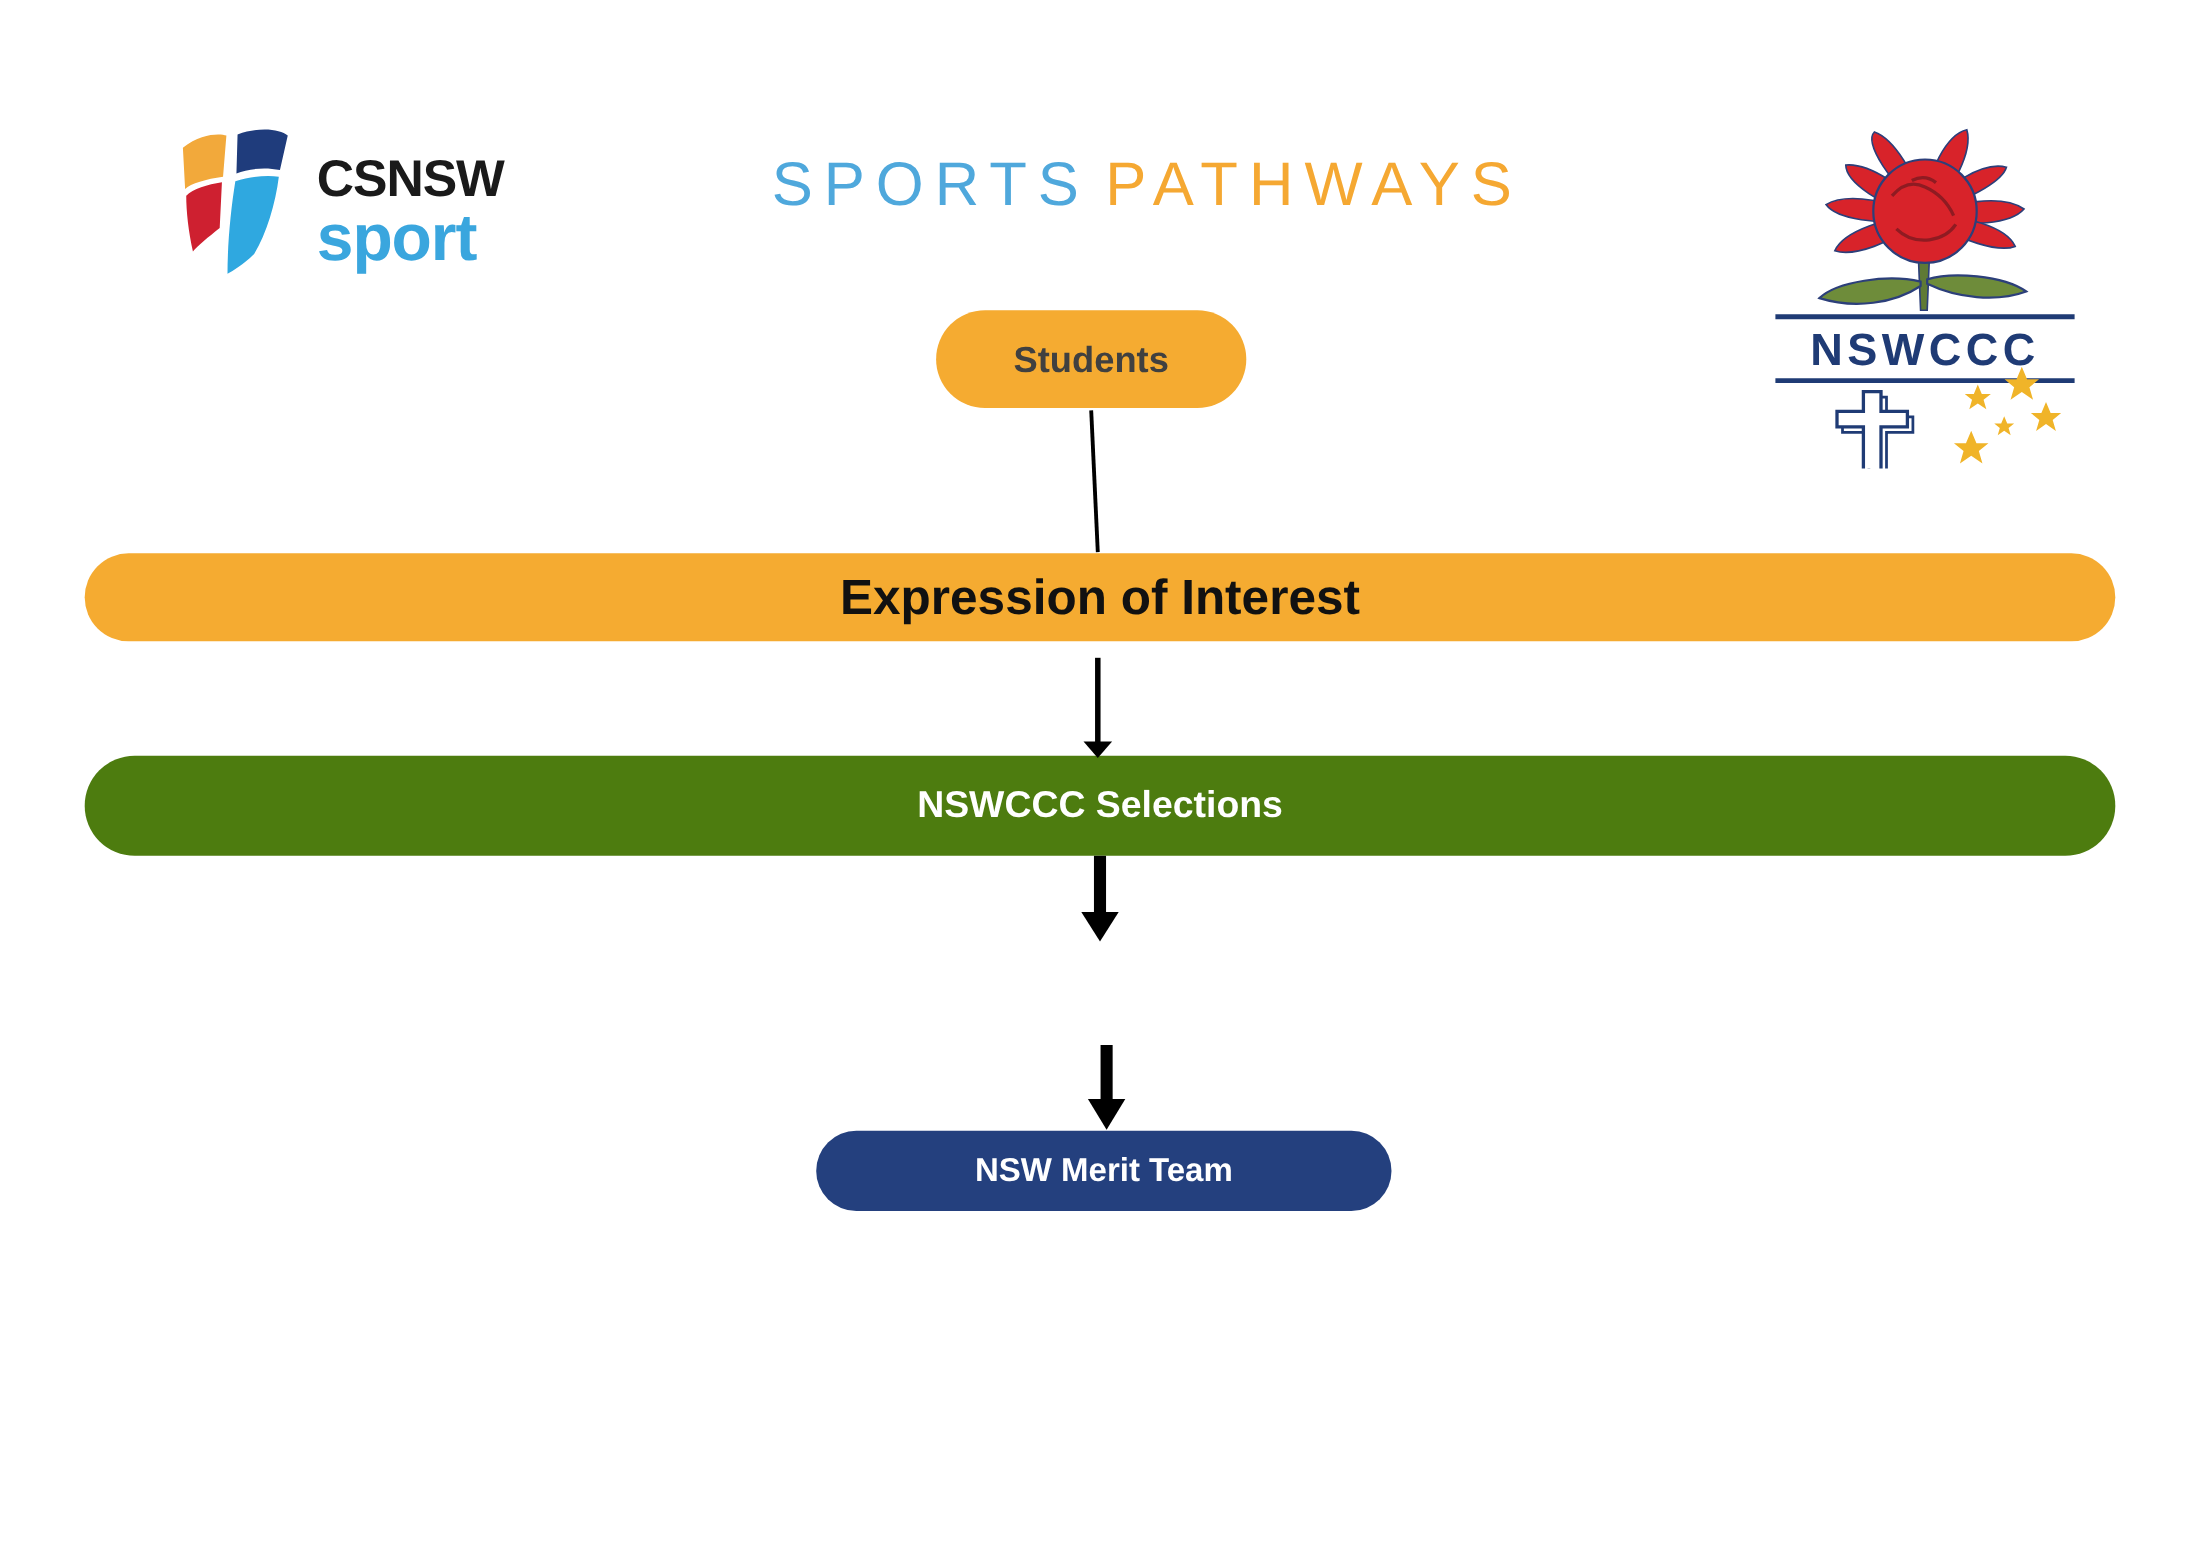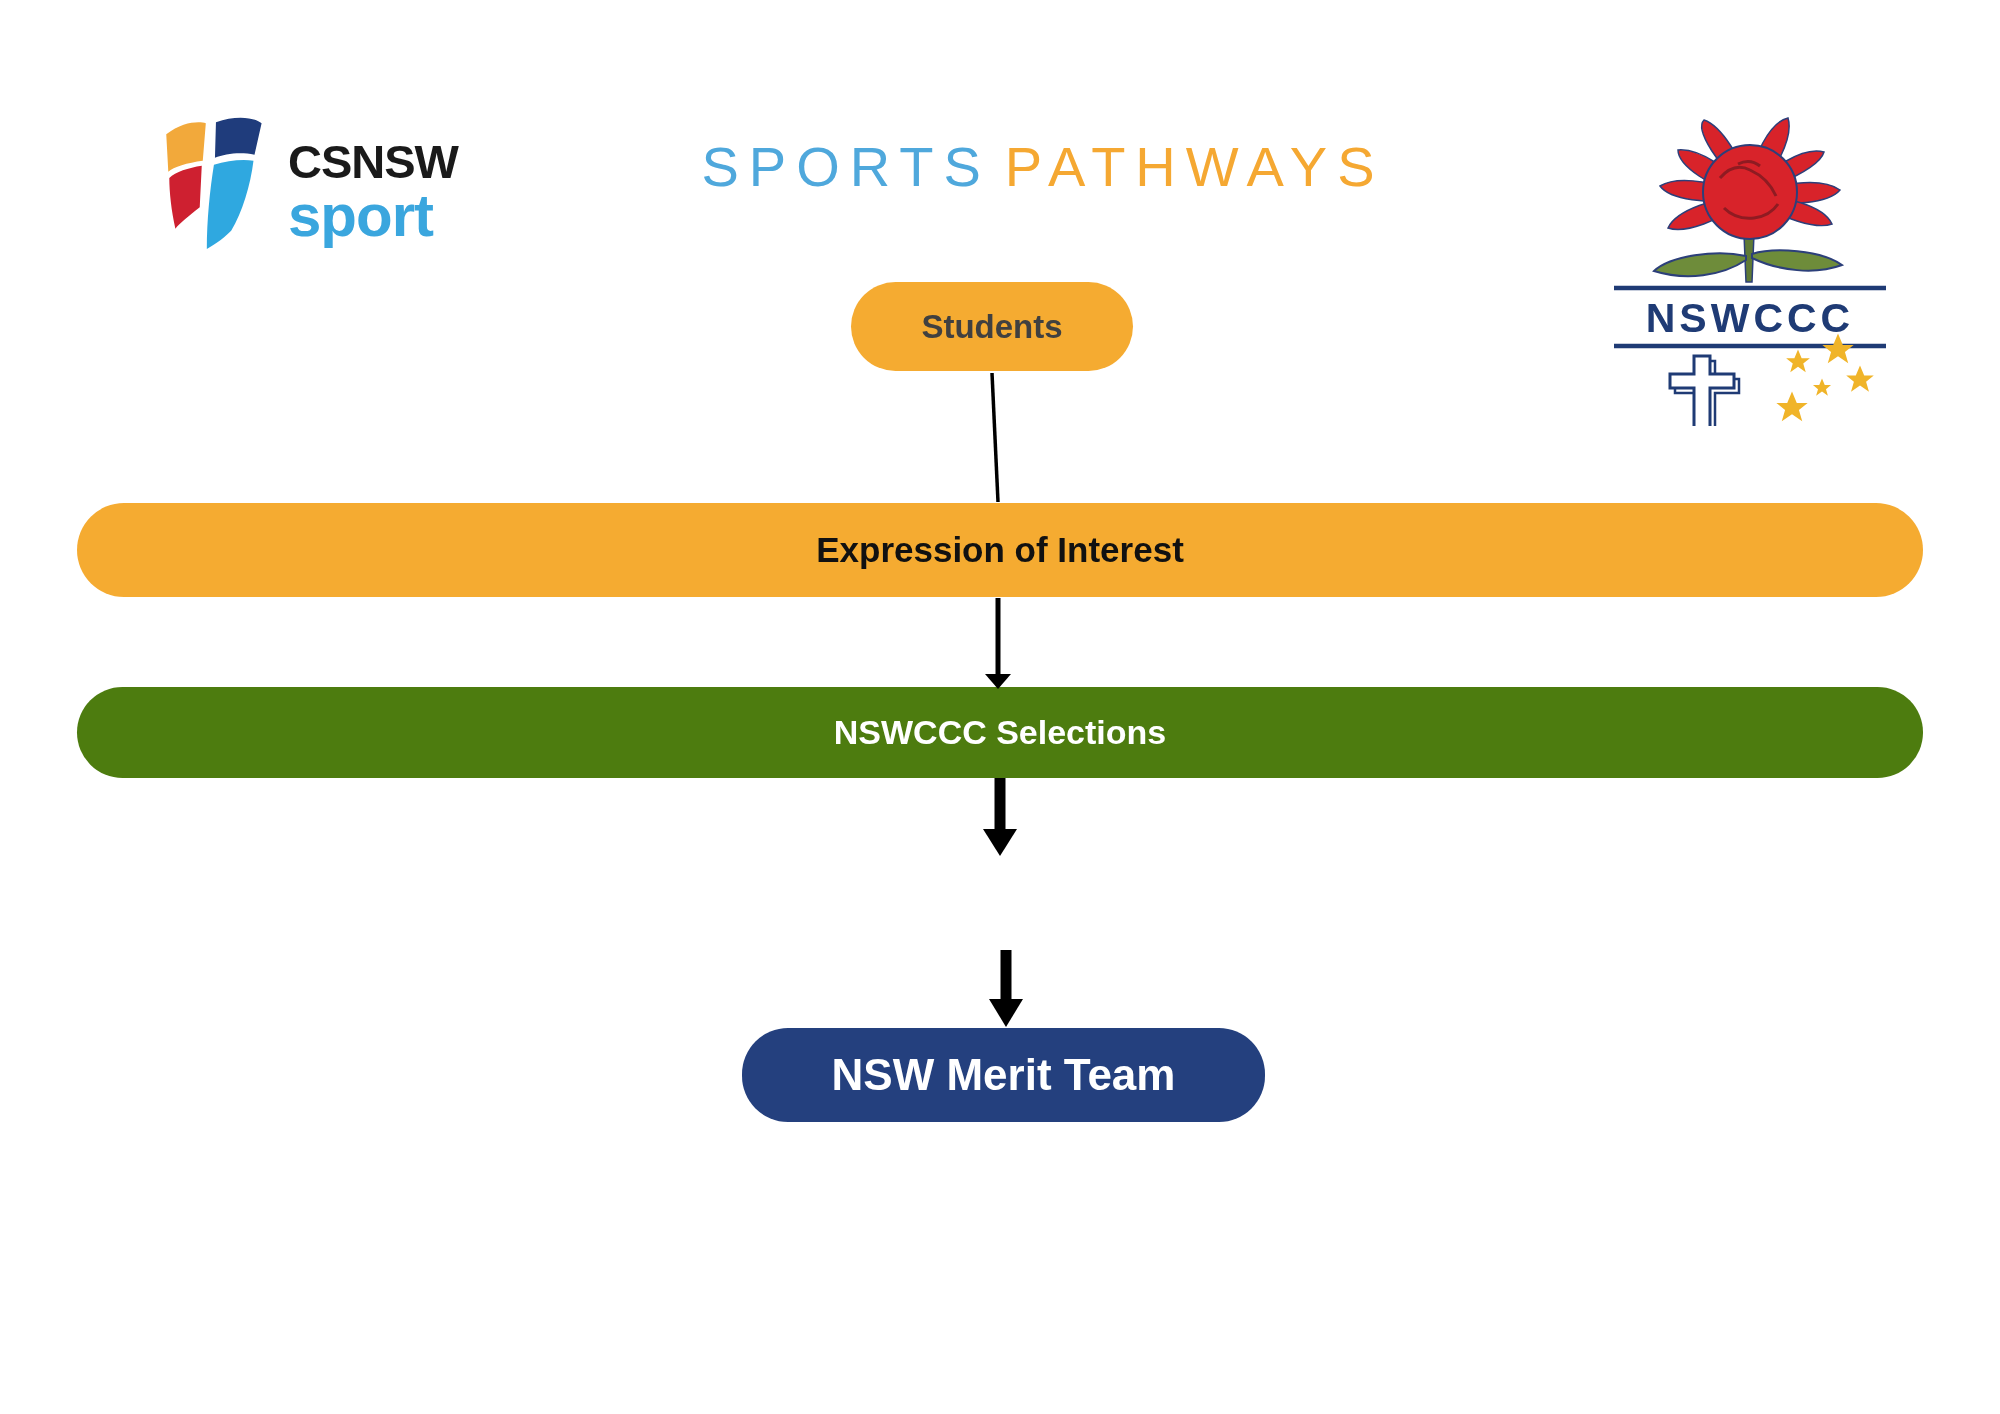--- a/index.html
+++ b/index.html
@@ -22,24 +22,24 @@
   .page-title .w2{color:#F5A832;margin-left:14px;}
   
   .nswccc-logo{position:absolute;left:1602px;top:108px;}
   .nswccc-logo svg{width:296px;height:318px;display:block;}
   
   .node{
     position:absolute;display:flex;align-items:center;justify-content:center;
     font-weight:800;text-align:center;
   }
   .node-students{left:851px;top:282px;width:282px;height:89px;border-radius:45px;font-size:33px;}
-  .node-eoi{left:77px;top:503px;width:1846px;height:94px;border-radius:47px;font-size:35px;}
+  .node-eoi{left:77px;top:503px;width:1846px;height:80px;border-radius:47px;font-size:45px;}
   .node-selections{left:77px;top:687px;width:1846px;height:91px;border-radius:46px;font-size:34px;}
   .node-championship{left:501px;top:857px;width:989px;height:93px;border-radius:47px;font-size:37px;}
-  .node-merit{left:742px;top:1028px;width:523px;height:94px;border-radius:46px;font-size:44px;}
+  .node-merit{left:742px;top:1028px;width:523px;height:73px;border-radius:46px;font-size:30px;}
   
   .connectors{position:absolute;left:0;top:0;width:2000px;height:1414px;pointer-events:none;}
 </style>
 </head>
 <body>
 
 <div class="canvas">
 
   <div class="csnsw-logo">
     <svg viewBox="0 0 120 140" aria-hidden="true">

